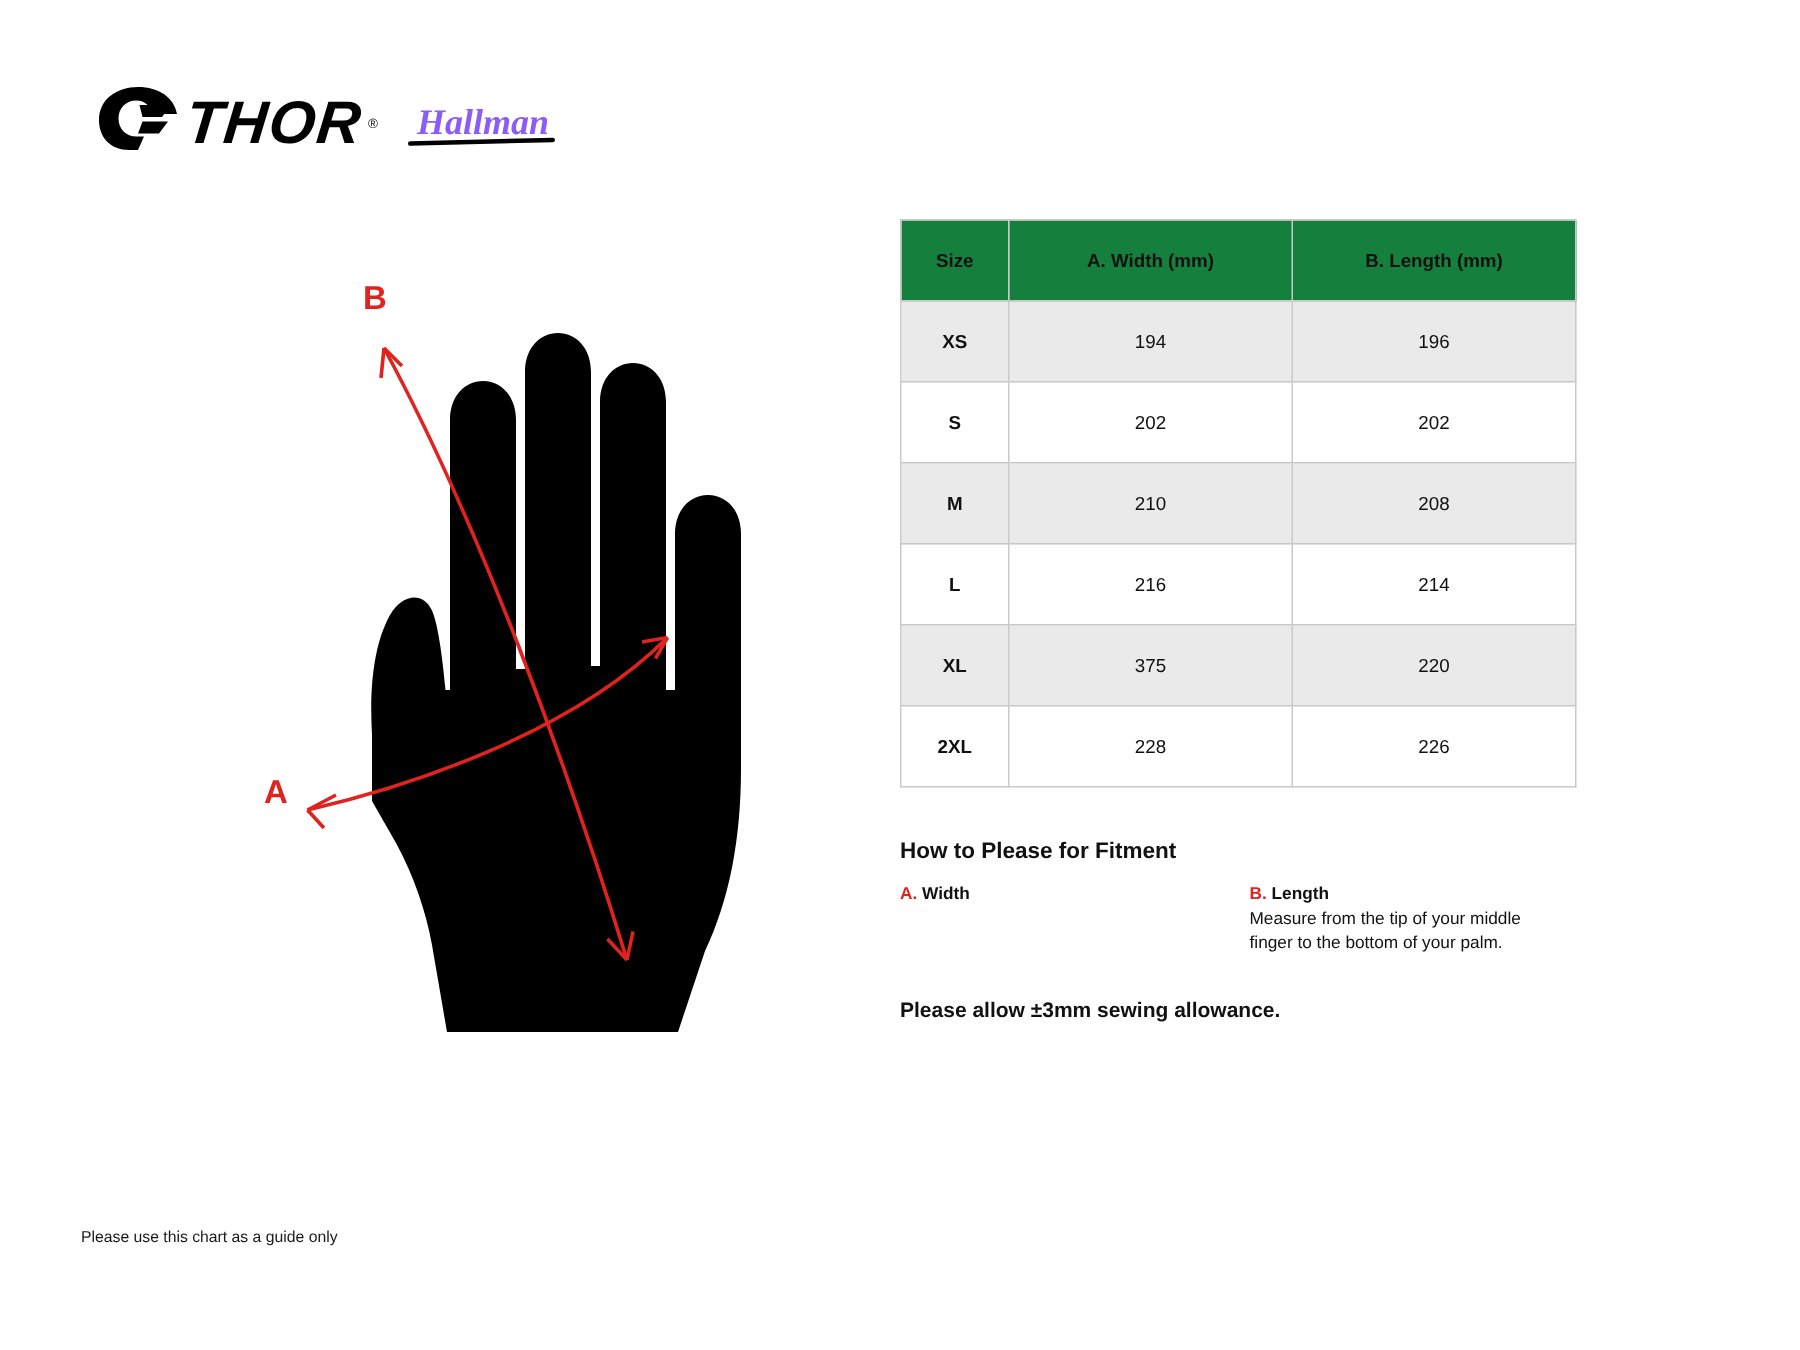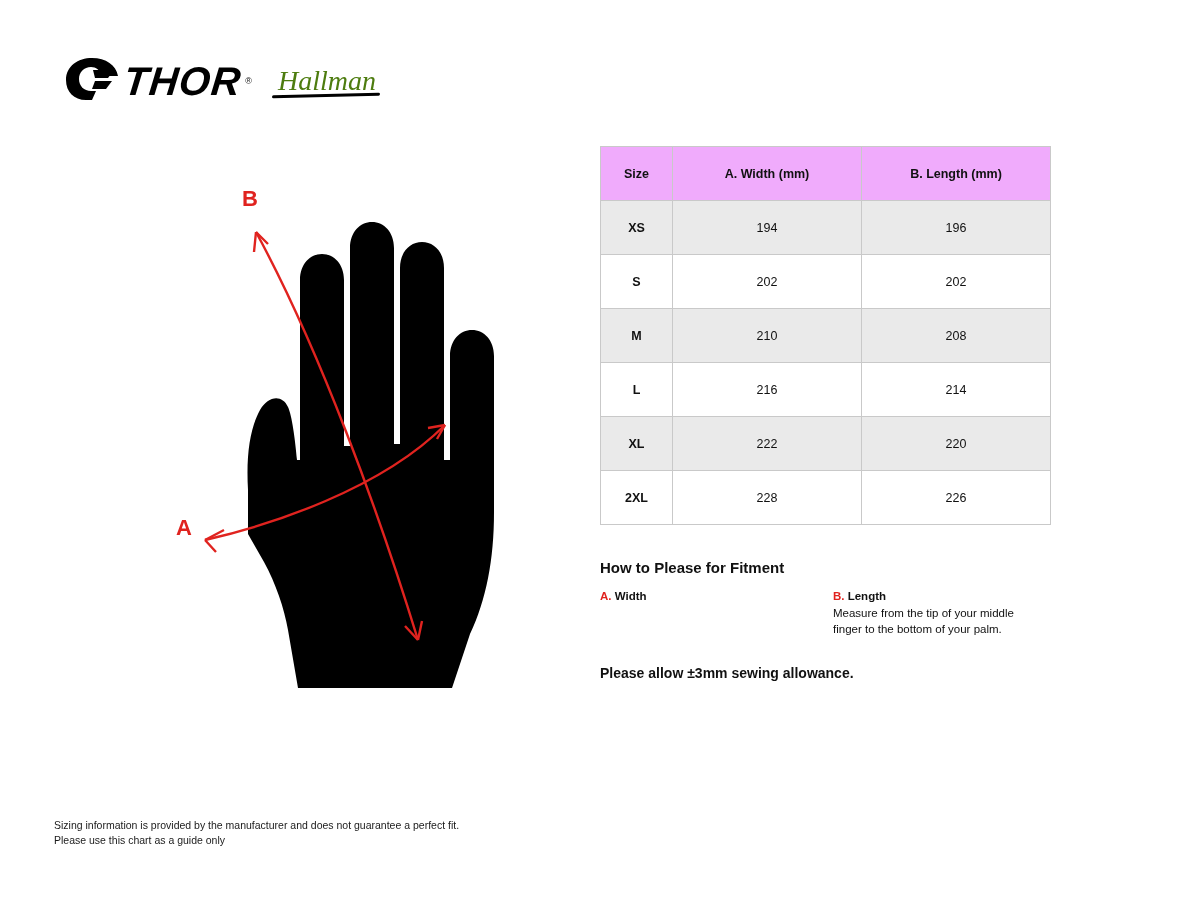--- a/index.html
+++ b/index.html
@@ -42,23 +42,23 @@
   }
   .thor-reg {
     font-size: 9px;
     vertical-align: super;
     font-style: normal;
     font-weight: normal;
   }
   .hallman-wordmark {
     font-family: "Liberation Serif", serif;
     font-style: italic;
-    font-weight: normal;
-    font-size: 28px;
-    color: #4d7c0f;
+    font-weight: bold;
+    font-size: 24px;
+    color: #8b5cf6;
     line-height: 1;
     position: relative;
   }
   .hallman-underline {
     position: absolute;
     left: -6px;
     right: -4px;
     bottom: -2px;
     height: 3px;
     background: #000;
@@ -109,21 +109,21 @@
   table.size-table td {
     border: 1px solid #c9c9c9;
     text-align: center;
     font-size: 12.5px;
     height: 53px;
     padding: 0;
   }
   table.size-table th {
     font-weight: bold;
     font-size: 12.5px;
-    background: #f0abfc;
+    background: #15803d;
   }
   table.size-table col.c1 { width: 72px; }
   table.size-table col.c2 { width: 189px; }
   table.size-table col.c3 { width: 189px; }
   table.size-table tbody tr.shaded td { background: #eaeaea; }
   table.size-table tbody tr td:first-child { font-weight: bold; }
 
   .howto {
     margin-top: 34px;
   }
@@ -272,21 +272,21 @@
         <td>210</td>
         <td>208</td>
       </tr>
       <tr>
         <td>L</td>
         <td>216</td>
         <td>214</td>
       </tr>
       <tr class="shaded">
         <td>XL</td>
-        <td>222</td>
+        <td>375</td>
         <td>220</td>
       </tr>
       <tr>
         <td>2XL</td>
         <td>228</td>
         <td>226</td>
       </tr>
     </tbody>
   </table>
 
@@ -305,15 +305,14 @@
           <span>Length</span>
         </div>
         <div class="howto-body">Measure from the tip of your middle finger to the bottom of your palm.</div>
       </div>
     </div>
     <div class="allowance">Please allow ±3mm sewing allowance.</div>
   </div>
 </div>
 
 <div class="footer">
-  <div>Sizing information is provided by the manufacturer and does not guarantee a perfect fit.</div>
   <div>Please use this chart as a guide only</div>
 </div>
 
 </body></html>

